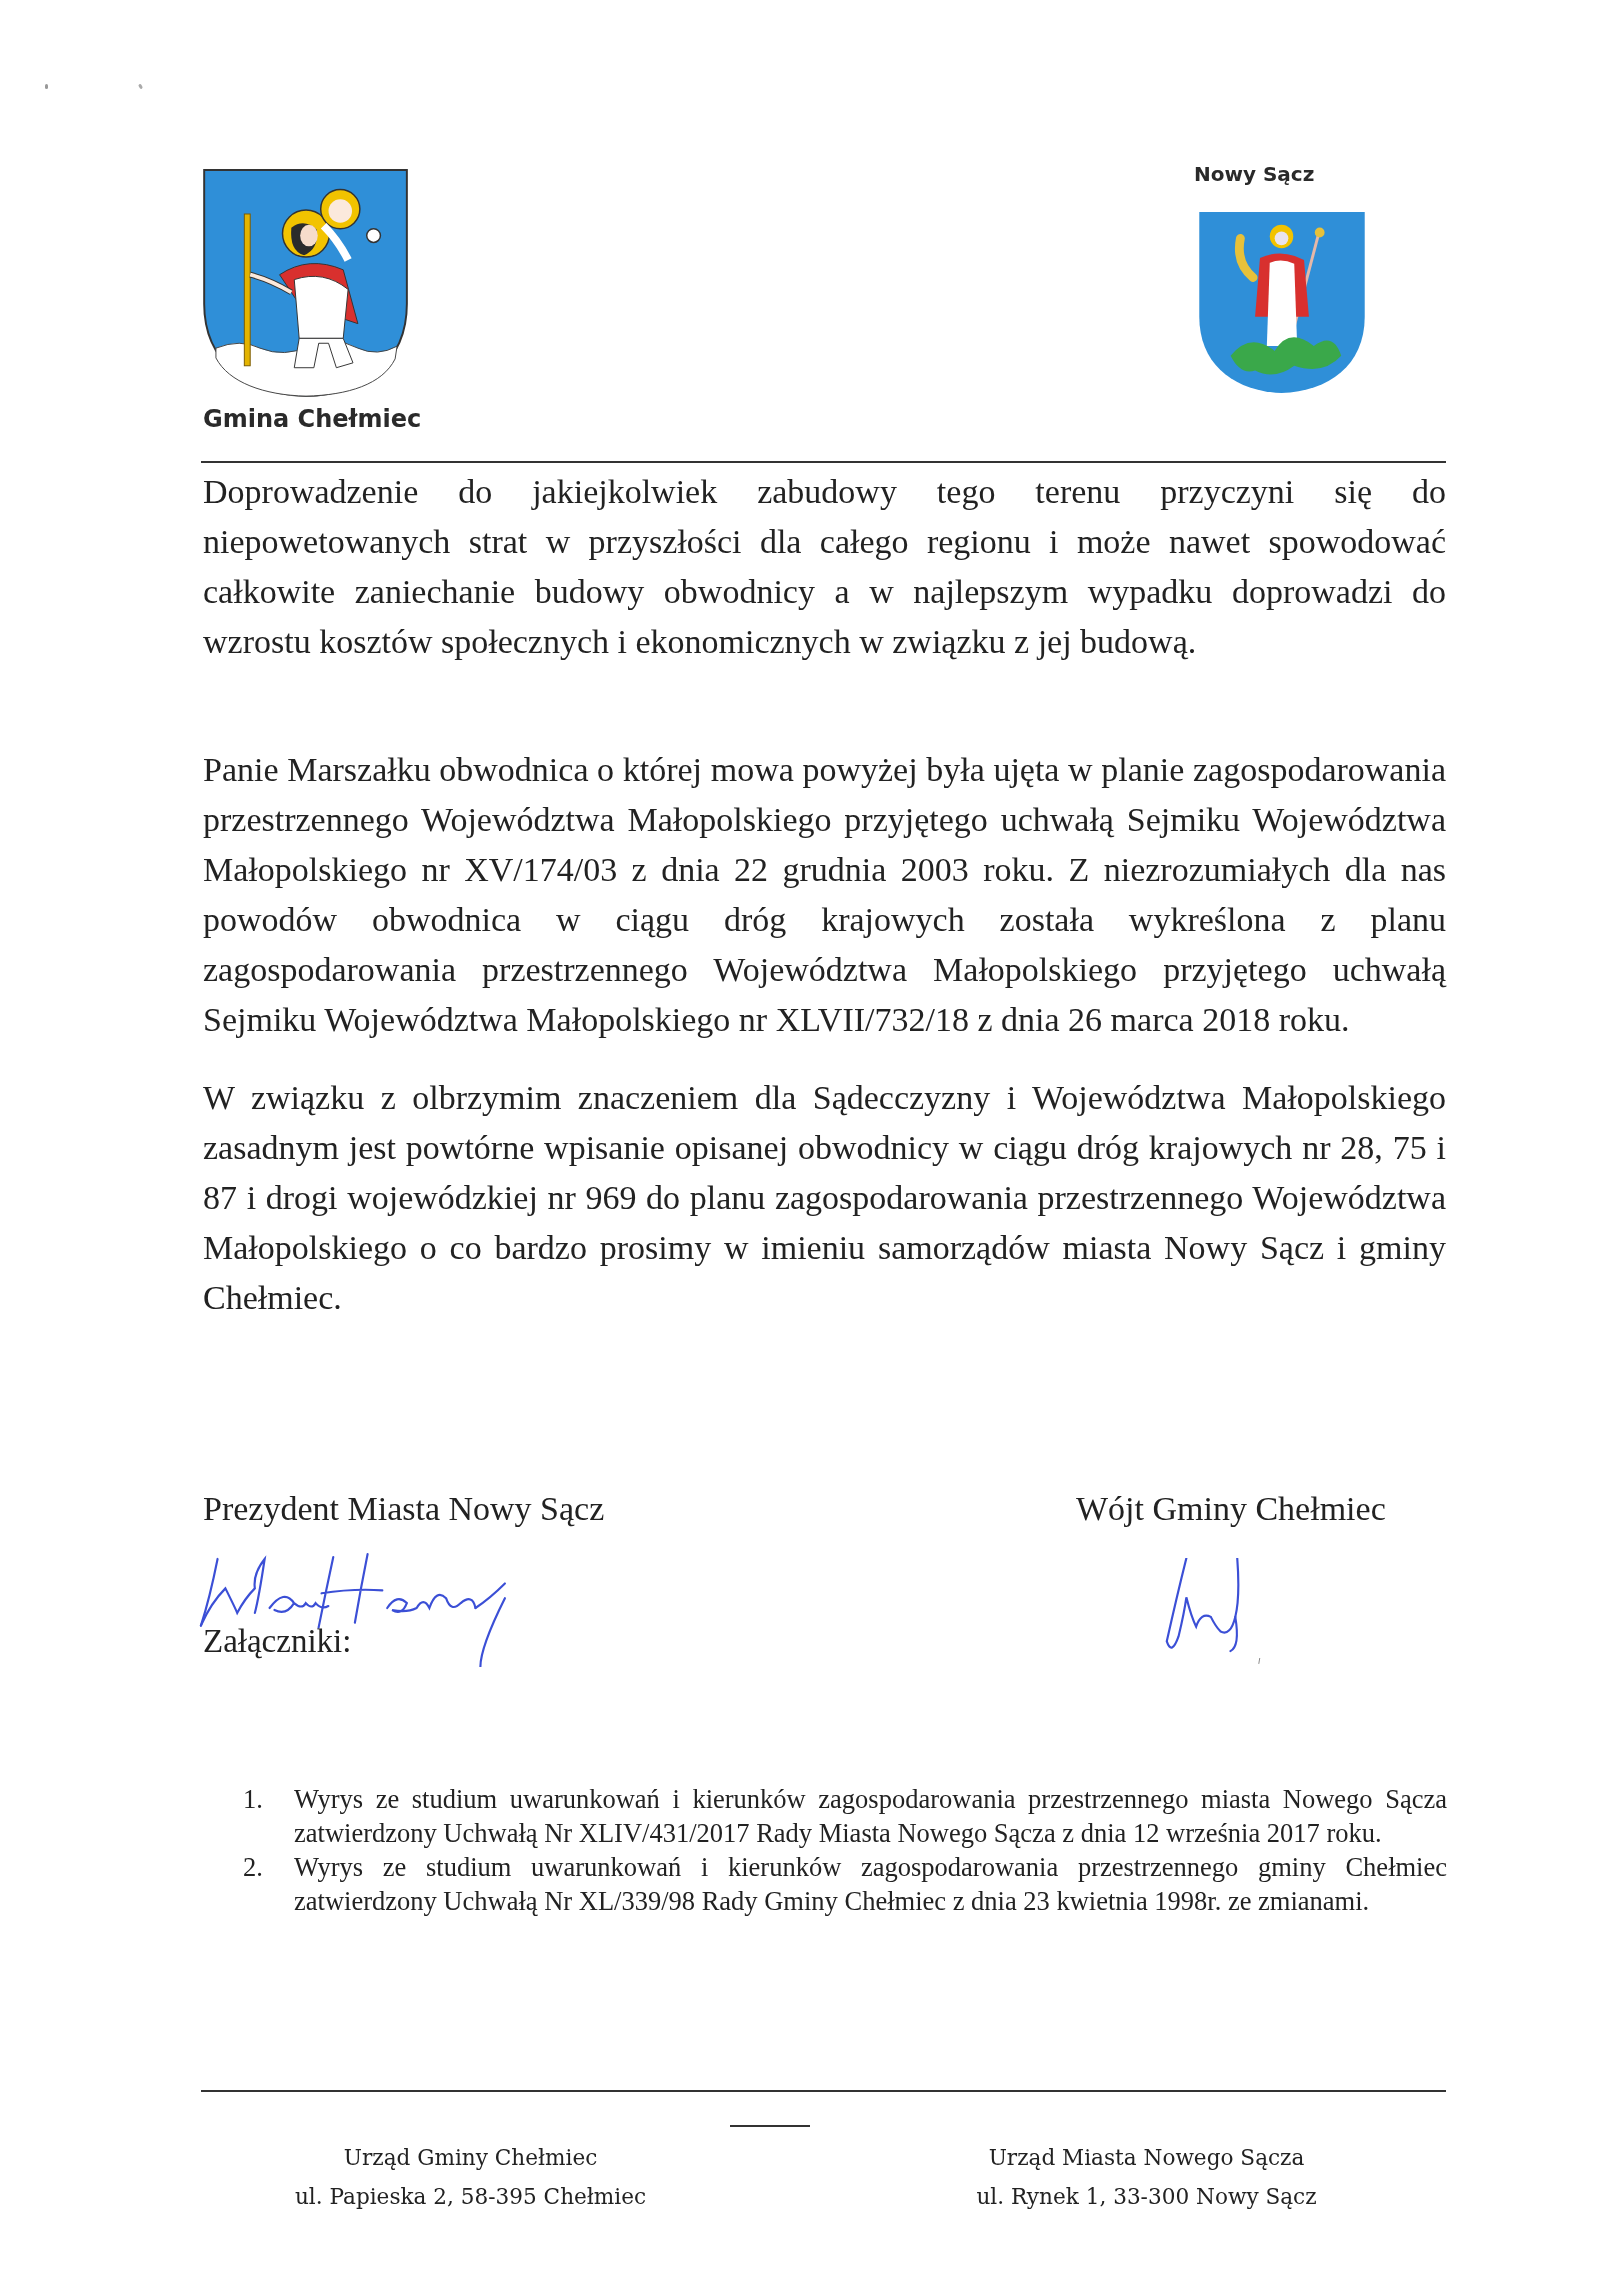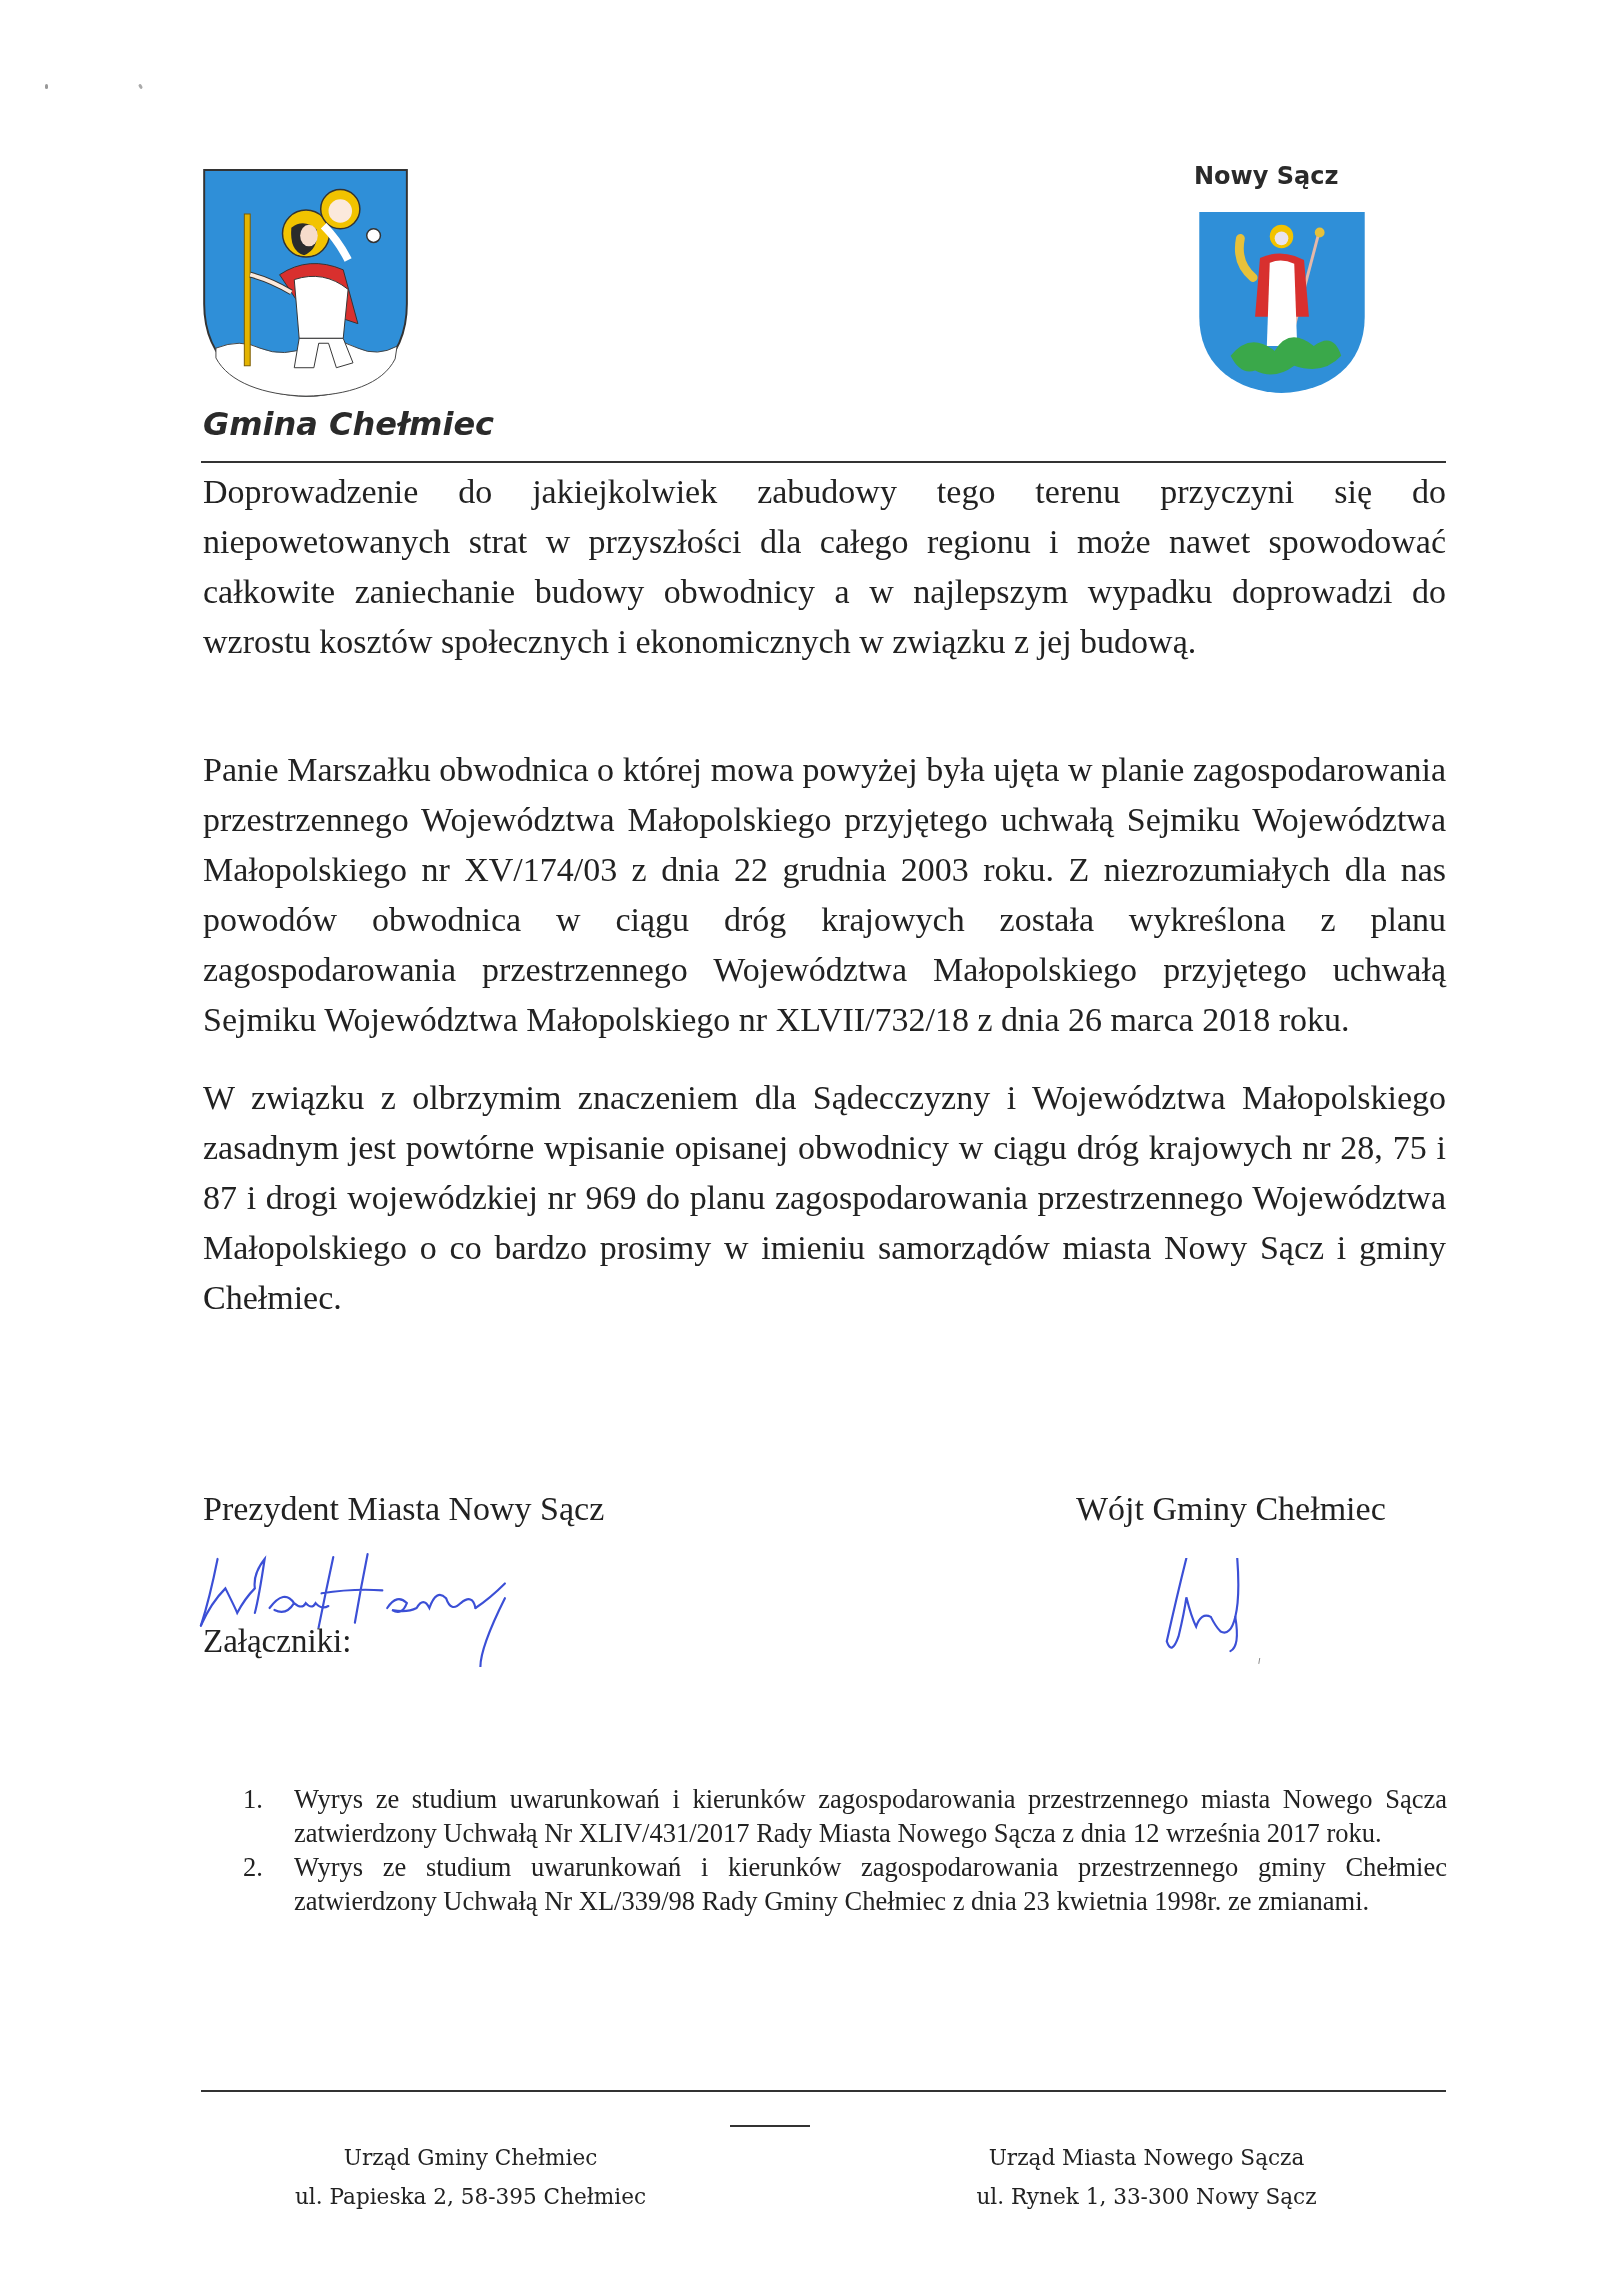--- a/index.html
+++ b/index.html
@@ -36,23 +36,23 @@
     <ellipse cx="110" cy="70" rx="9" ry="11" fill="#f6dccb"></ellipse>
     <path d="M80 110 Q110 90 145 105 L160 160 Q130 150 100 140 Z" fill="#d8302e" stroke="#333" stroke-width="1"></path>
     <path d="M95 115 Q125 105 150 125 L145 175 L100 175 Z" fill="#ffffff" stroke="#333" stroke-width="1"></path>
     <path d="M100 175 L95 205 L115 205 L120 180 L130 180 L138 205 L155 200 L145 175 Z" fill="#ffffff" stroke="#333" stroke-width="1"></path>
     <path d="M50 110 Q70 115 92 128" stroke="#333" stroke-width="6" fill="none"></path>
     <path d="M50 110 Q70 115 92 128" stroke="#fbe9dc" stroke-width="4" fill="none"></path>
     <circle cx="176" cy="70" r="7" fill="#ffffff" stroke="#333" stroke-width="1.5"></circle>
     <path d="M125 60 Q140 75 150 95" stroke="#fff" stroke-width="8" fill="none"></path>
   </svg>
 </div>
-<div class="abs crest-label" style="left:203px;top:405px;font-size:32px;font-style:italic;">Gmina Chełmiec</div>
+<div class="abs crest-label" style="left:203px;top:405px;font-size:24px;">Gmina Chełmiec</div>
 
-<div class="abs crest-label" style="left:1194px;top:162px;font-size:24px;text-align:center;">Nowy Sącz</div>
+<div class="abs crest-label" style="left:1194px;top:162px;font-size:20px;text-align:center;">Nowy Sącz</div>
 <div class="abs" style="left:1196px;top:209px;width:172px;height:186px;">
   <svg width="172" height="186" viewBox="0 0 175 190">
     <path d="M3 3 H172 V110 C172 160 135 186 87 188 C40 186 3 160 3 110 Z" fill="#2f8fd8"></path>
     <path d="M45 30 Q40 55 58 70" stroke="#e7c13a" stroke-width="9" fill="none" stroke-linecap="round"></path>
     <path d="M125 25 L100 120" stroke="#e6b8a8" stroke-width="3"></path>
     <circle cx="126" cy="24" r="5" fill="#e7c13a"></circle>
     <circle cx="87" cy="28" r="12" fill="#f2c300"></circle>
     <circle cx="87" cy="30" r="7" fill="#e9e3ee"></circle>
     <path d="M65 50 Q87 40 110 52 L115 110 L60 110 Z" fill="#d8302e"></path>
     <path d="M75 55 Q87 50 100 56 L103 140 L72 140 Z" fill="#ffffff"></path>

